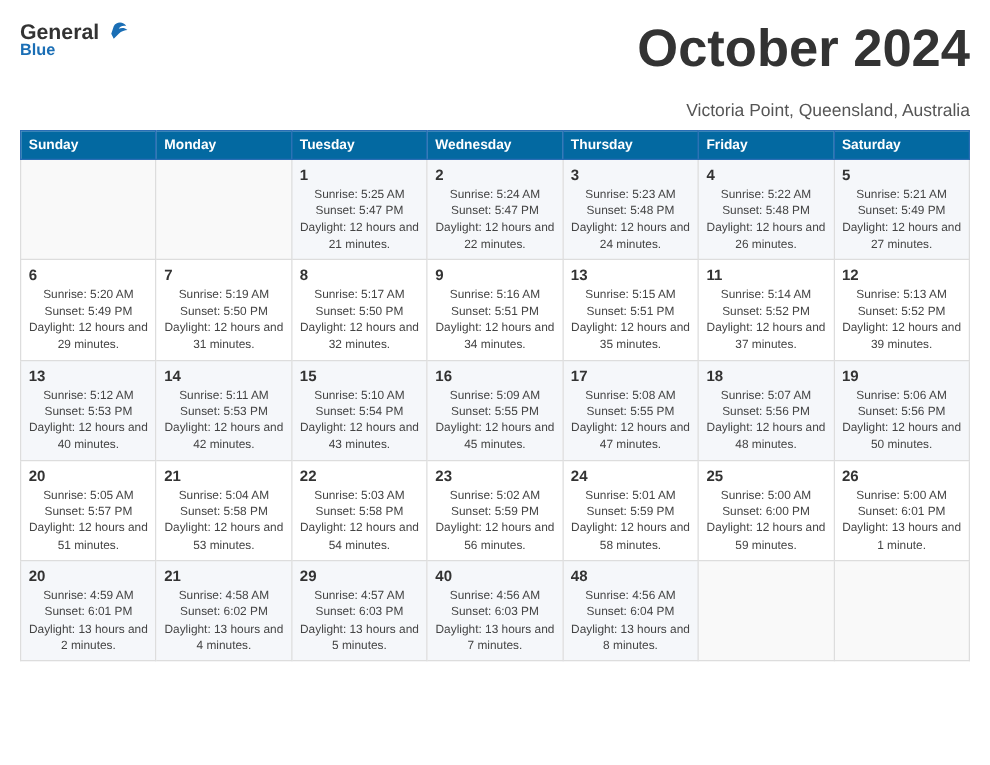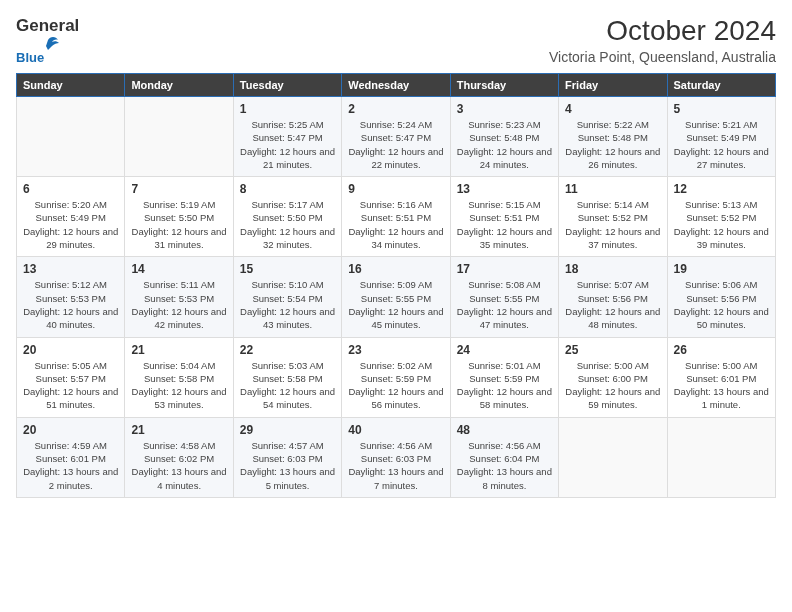--- a/index.html
+++ b/index.html
@@ -16,37 +16,37 @@
       justify-content: space-between;
       margin-bottom: 8px;
     }
     .logo {
       display: flex;
       flex-direction: column;
       align-items: flex-start;
     }
     .title-block { text-align: right; }
     .month-title {
-      font-size: 28px;
-      font-weight: normal;
+      font-size: 42px;
+      font-weight: bold;
       color: #333;
       line-height: 1.1;
     }
     .location {
       font-size: 14px;
       color: #555;
-      margin-top: 2px;
+      margin-top: 18px;
     }
     table {
       width: 100%;
       border-collapse: collapse;
       font-size: 10.5px;
     }
     thead th {
-      background: #404040;
+      background: #0369a1;
       color: #fff;
       text-align: left;
       padding: 5px 6px;
       font-size: 11px;
       border: 1px solid #2a6db5;
     }
     tbody tr { border-bottom: 1px solid #ccc; }
     tbody td {
       vertical-align: top;
       padding: 5px 6px;
@@ -70,21 +70,21 @@
       line-height: 1.4;
       text-align: center;
     }
     .empty { background: #f9f9f9 !important; }
   </style>
 </head>
 <body>
 
 <div class="header">
   <div class="logo">
-    <div style="display:flex;align-items:center;flex-direction:column;">
+    <div style="display:flex;align-items:center;">
       <span style="font-size:17px;font-weight:bold;color:#333;">General</span>
       <svg width="22" height="18" viewBox="0 0 22 18" style="margin-left:2px;">
         <path d="M10 4 C12 0, 18 0, 20 4 C18 3, 15 4, 14 6 C16 5, 19 5, 21 7 C19 7, 16 8, 14 10 L10 14 L8 10 Z" fill="#1a6eb5"></path>
       </svg>
     </div>
     <div style="font-size:13px;font-weight:bold;color:#1a6eb5;margin-top:-4px;">Blue</div>
   </div>
   <div class="title-block">
     <div class="month-title">October 2024</div>
     <div class="location">Victoria Point, Queensland, Australia</div>

